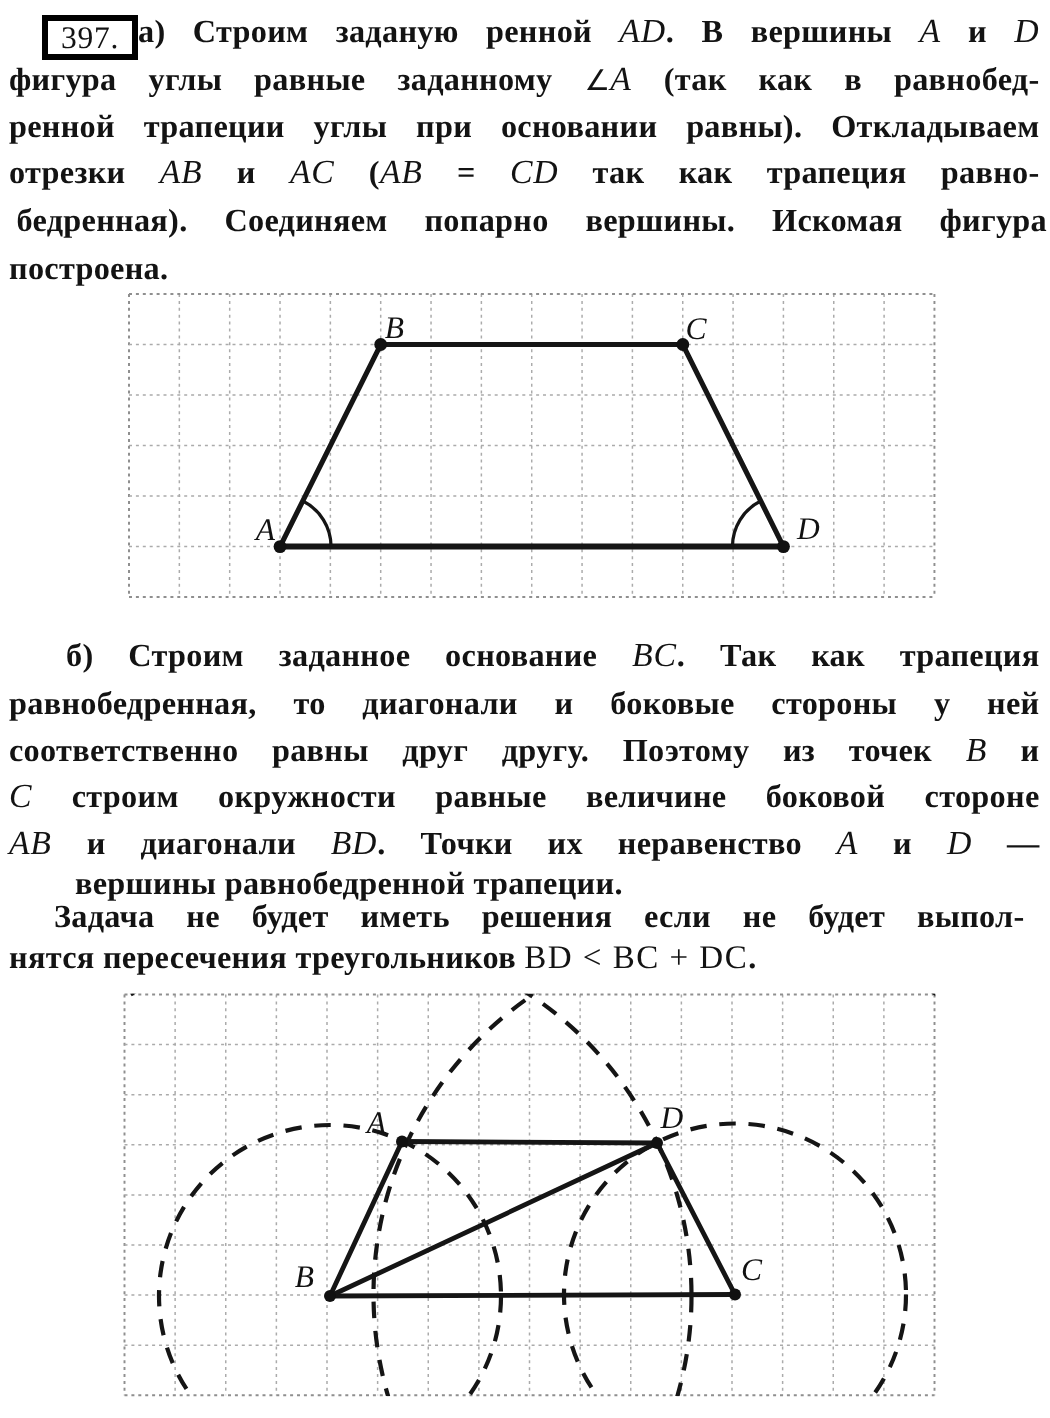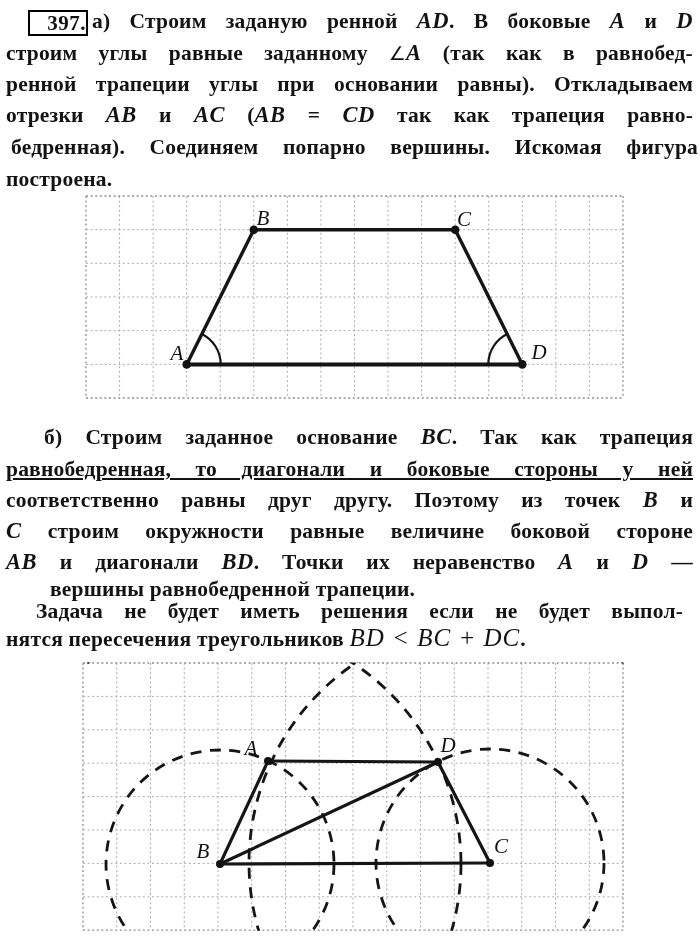--- a/index.html
+++ b/index.html
@@ -2,44 +2,44 @@
 <html><head>
 <meta charset="utf-8">
 <style>
   html,body{margin:0;padding:0;background:#ffffff;}
   #page{position:relative;width:700px;height:945px;background:#ffffff;overflow:hidden;
         font-family:"Liberation Serif","DejaVu Serif",serif;color:#131313;}
   .tline{position:absolute;font-weight:bold;font-size:21.5px;line-height:26px;
          letter-spacing:0.2px;text-align:justify;text-align-last:justify;white-space:nowrap;
          white-space:normal;}
   .tline.nojust{text-align:center;text-align-last:left;}
-  .mv{font-style:italic;font-weight:700;font-size:22.5px;letter-spacing:0.5px;}
-  .fv{font-style:italic;font-weight:500;font-size:25px;letter-spacing:1px;}
+  .mv{font-style:italic;font-weight:400;font-size:22.5px;letter-spacing:0.5px;}
+  .fv{font-weight:500;font-size:22px;letter-spacing:1px;}
   .ang{font-family:"DejaVu Sans",sans-serif;font-weight:400;font-size:19px;}
   #problem-box{position:absolute;left:28px;top:10px;width:56px;height:22px;
-         border:2px solid #000000;text-align:right;font-weight:bold;font-size:21px;
+         border:4px solid #000000;text-align:center;font-weight:normal;font-size:21px;
          line-height:22px;letter-spacing:0.5px;}
   .fig{position:absolute;}
   .vlabel{font-family:"Liberation Serif","DejaVu Serif",serif;font-style:italic;
           font-weight:500;font-size:21px;fill:#111;}
 </style>
 </head>
 <body>
 
 <div id="page">
   <div id="problem-box">397.</div>
   <div id="body-text">
-      <div class="tline" style="top: 8px; left: 92px; width: 601px;"><span>а) Строим заданую ренной </span><span class="mv">AD</span><span>. В боковые </span><span class="mv">A</span><span> и </span><span class="mv">D</span></div>
-      <div class="tline" style="top: 40px; left: 6px; width: 687px;"><span>строим углы равные заданному </span><span class="ang">∠</span><span class="mv">A</span><span> (так как в равнобед-</span></div>
+      <div class="tline" style="top: 8px; left: 92px; width: 601px;"><span>а) Строим заданую ренной </span><span class="mv">AD</span><span>. В вершины </span><span class="mv">A</span><span> и </span><span class="mv">D</span></div>
+      <div class="tline" style="top: 40px; left: 6px; width: 687px;"><span>фигура углы равные заданному </span><span class="ang">∠</span><span class="mv">A</span><span> (так как в равнобед-</span></div>
       <div class="tline" style="top: 71px; left: 6px; width: 687px;"><span>ренной трапеции углы при основании равны). Откладываем</span></div>
       <div class="tline" style="top: 102px; left: 6px; width: 687px;"><span>отрезки </span><span class="mv">AB</span><span> и </span><span class="mv">AC</span><span> (</span><span class="mv">AB</span><span> = </span><span class="mv">CD</span><span> так как трапеция равно-</span></div>
       <div class="tline" style="top: 134px; left: 11px; width: 687px;"><span>бедренная). Соединяем попарно вершины. Искомая фигура</span></div>
       <div class="tline nojust" style="top: 166px; left: 6px; width: 687px;"><span>построена.</span></div>
       <div class="tline" style="top: 424px; left: 44px; width: 649px;"><span>б) Строим заданное основание </span><span class="mv">BC</span><span>. Так как трапеция</span></div>
-      <div class="tline" style="top: 456px; left: 6px; width: 687px; text-decoration: underline;"><span>равнобедренная, то диагонали и боковые стороны у ней</span></div>
+      <div class="tline" style="top: 456px; left: 6px; width: 687px;"><span>равнобедренная, то диагонали и боковые стороны у ней</span></div>
       <div class="tline" style="top: 487px; left: 6px; width: 687px;"><span>соответственно равны друг другу. Поэтому из точек </span><span class="mv">B</span><span> и</span></div>
       <div class="tline" style="top: 518px; left: 6px; width: 687px;"><span class="mv">C</span><span> строим окружности равные величине боковой стороне</span></div>
       <div class="tline" style="top: 549px; left: 6px; width: 687px;"><span class="mv">AB</span><span> и диагонали </span><span class="mv">BD</span><span>. Точки их неравенство </span><span class="mv">A</span><span> и </span><span class="mv">D</span><span> —</span></div>
       <div class="tline nojust" style="top: 576px; left: 6px; width: 687px; margin-left: 44px;"><span>вершины равнобедренной трапеции.</span></div>
       <div class="tline" style="top: 598px; left: 36px; width: 647px;"><span>Задача не будет иметь решения если не будет выпол-</span></div>
       <div class="tline nojust" style="top: 625px; left: 6px; width: 687px;"><span>нятся пересечения треугольников </span><span class="fv">BD &lt; BC + DC</span><span>.</span></div>
     </div>
   <div id="figs">
       <svg width="544" height="209" class="fig" style="left: 84px; top: 194px;">
         <defs>

